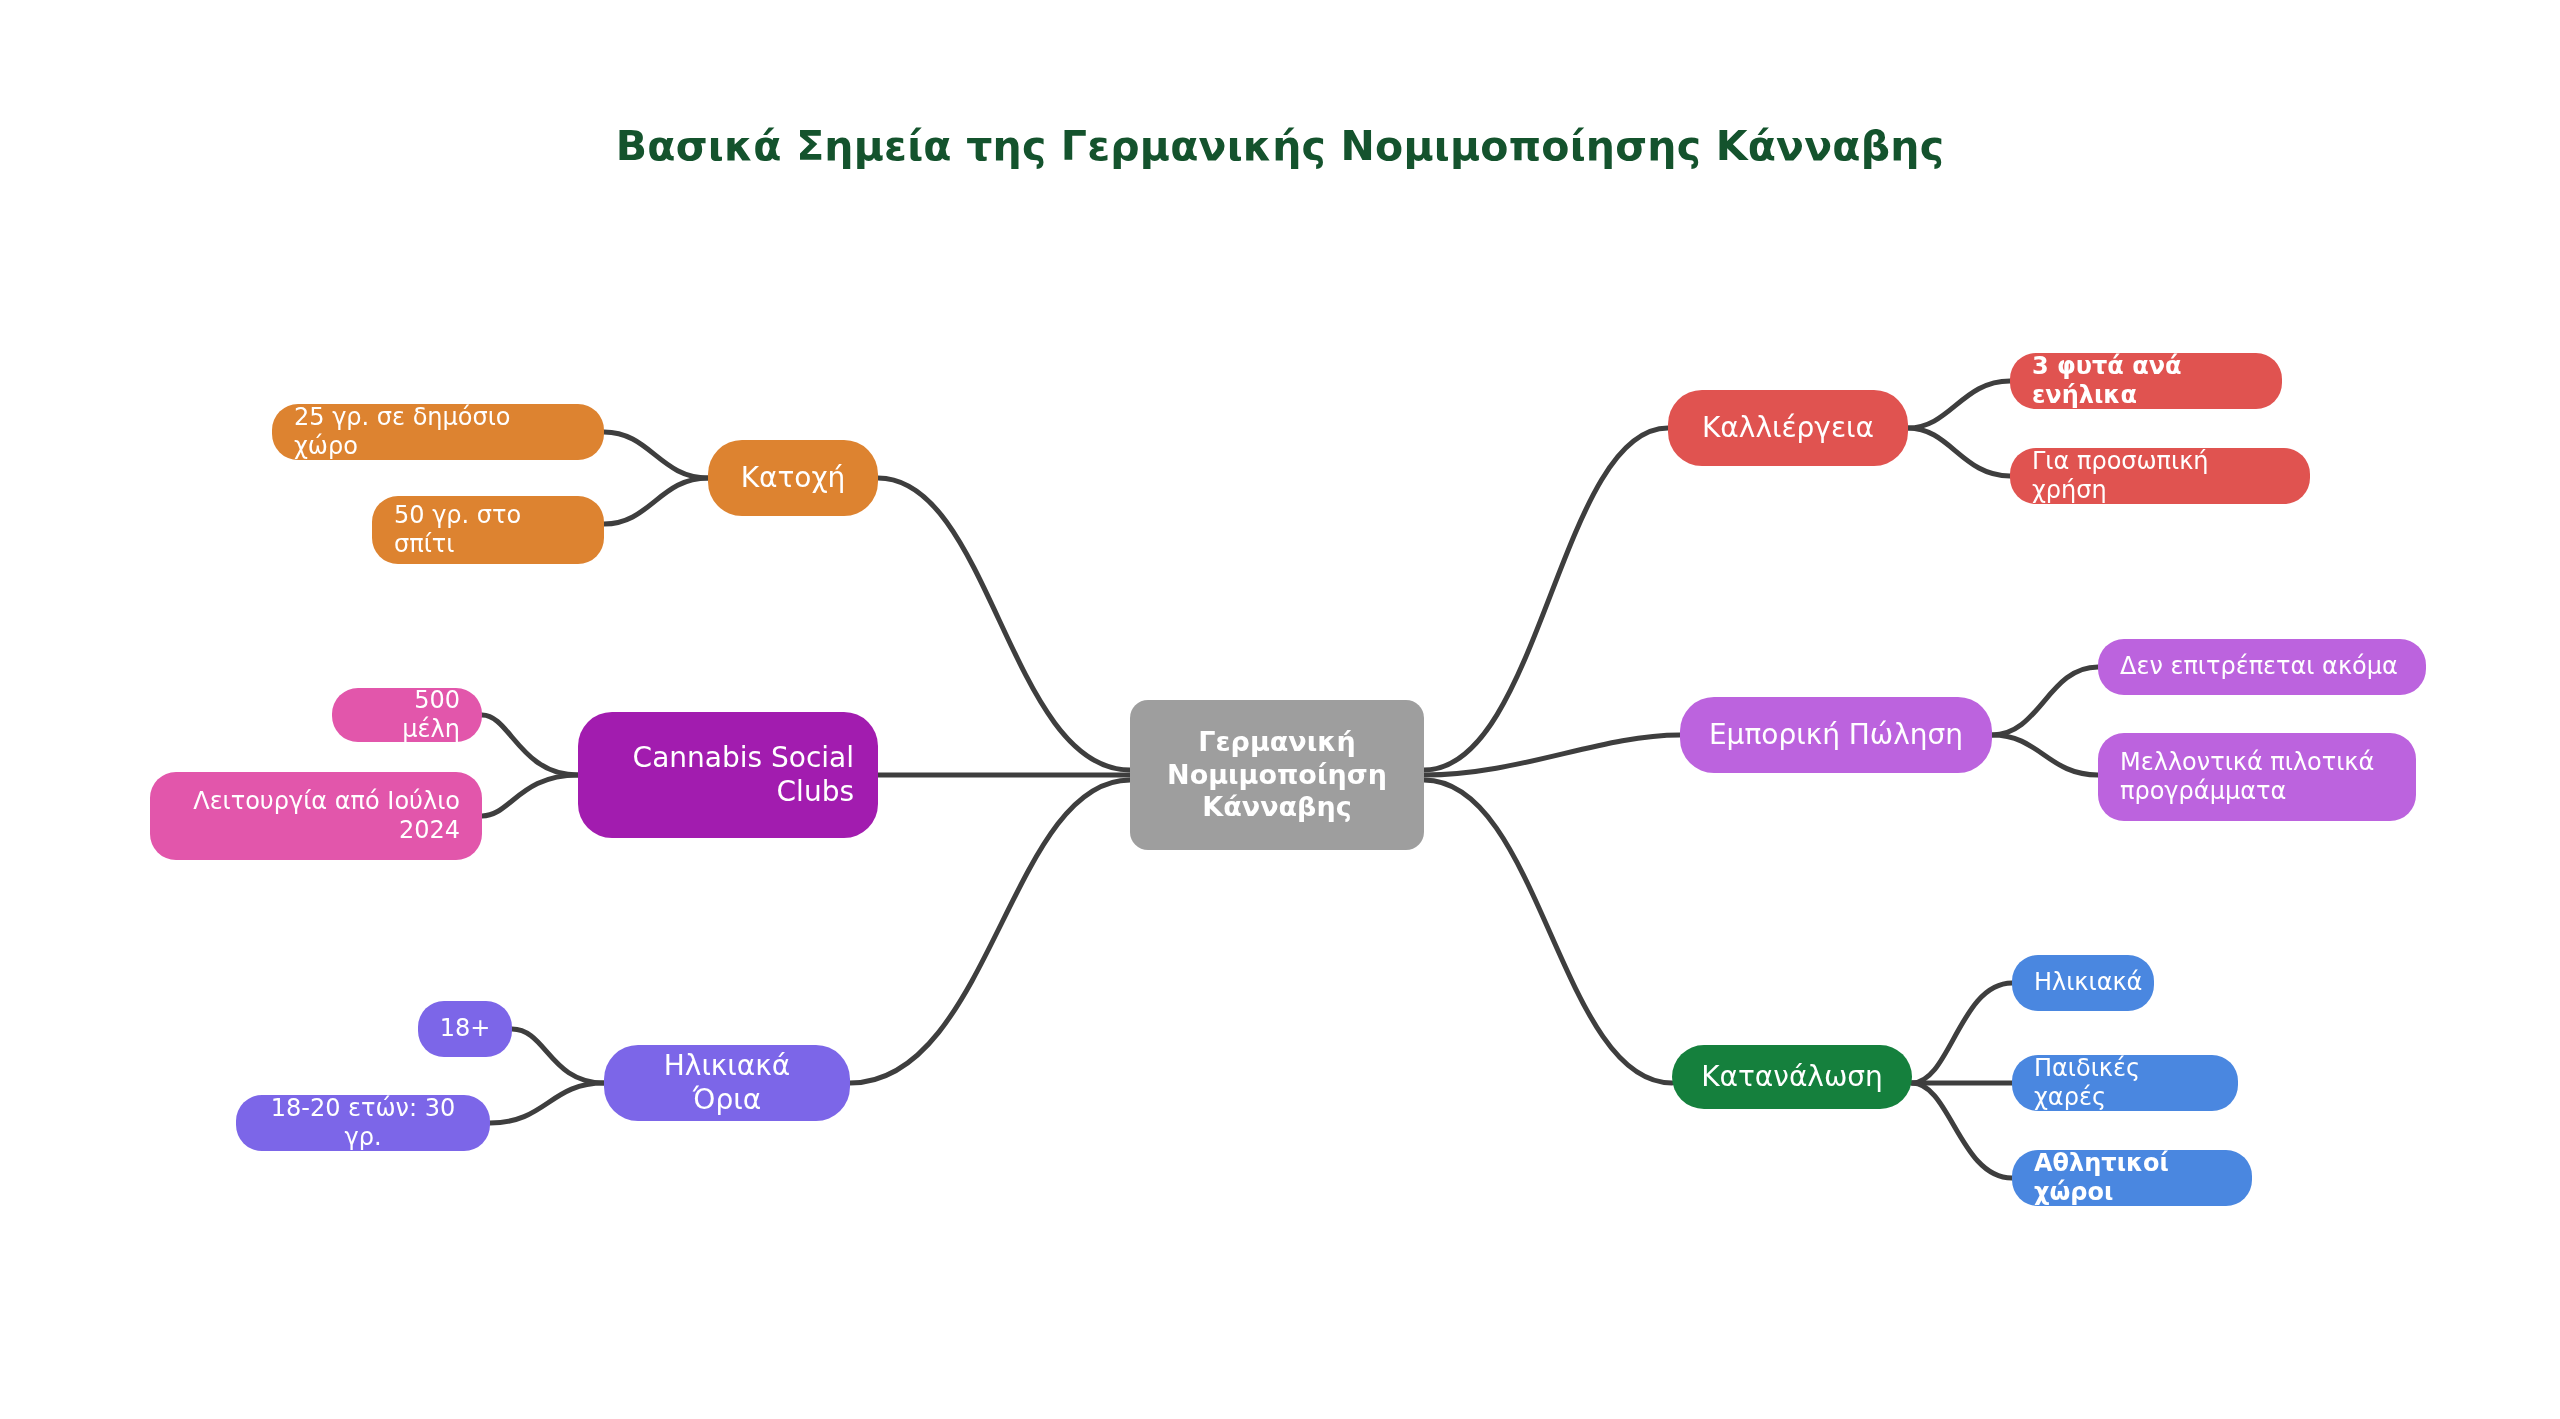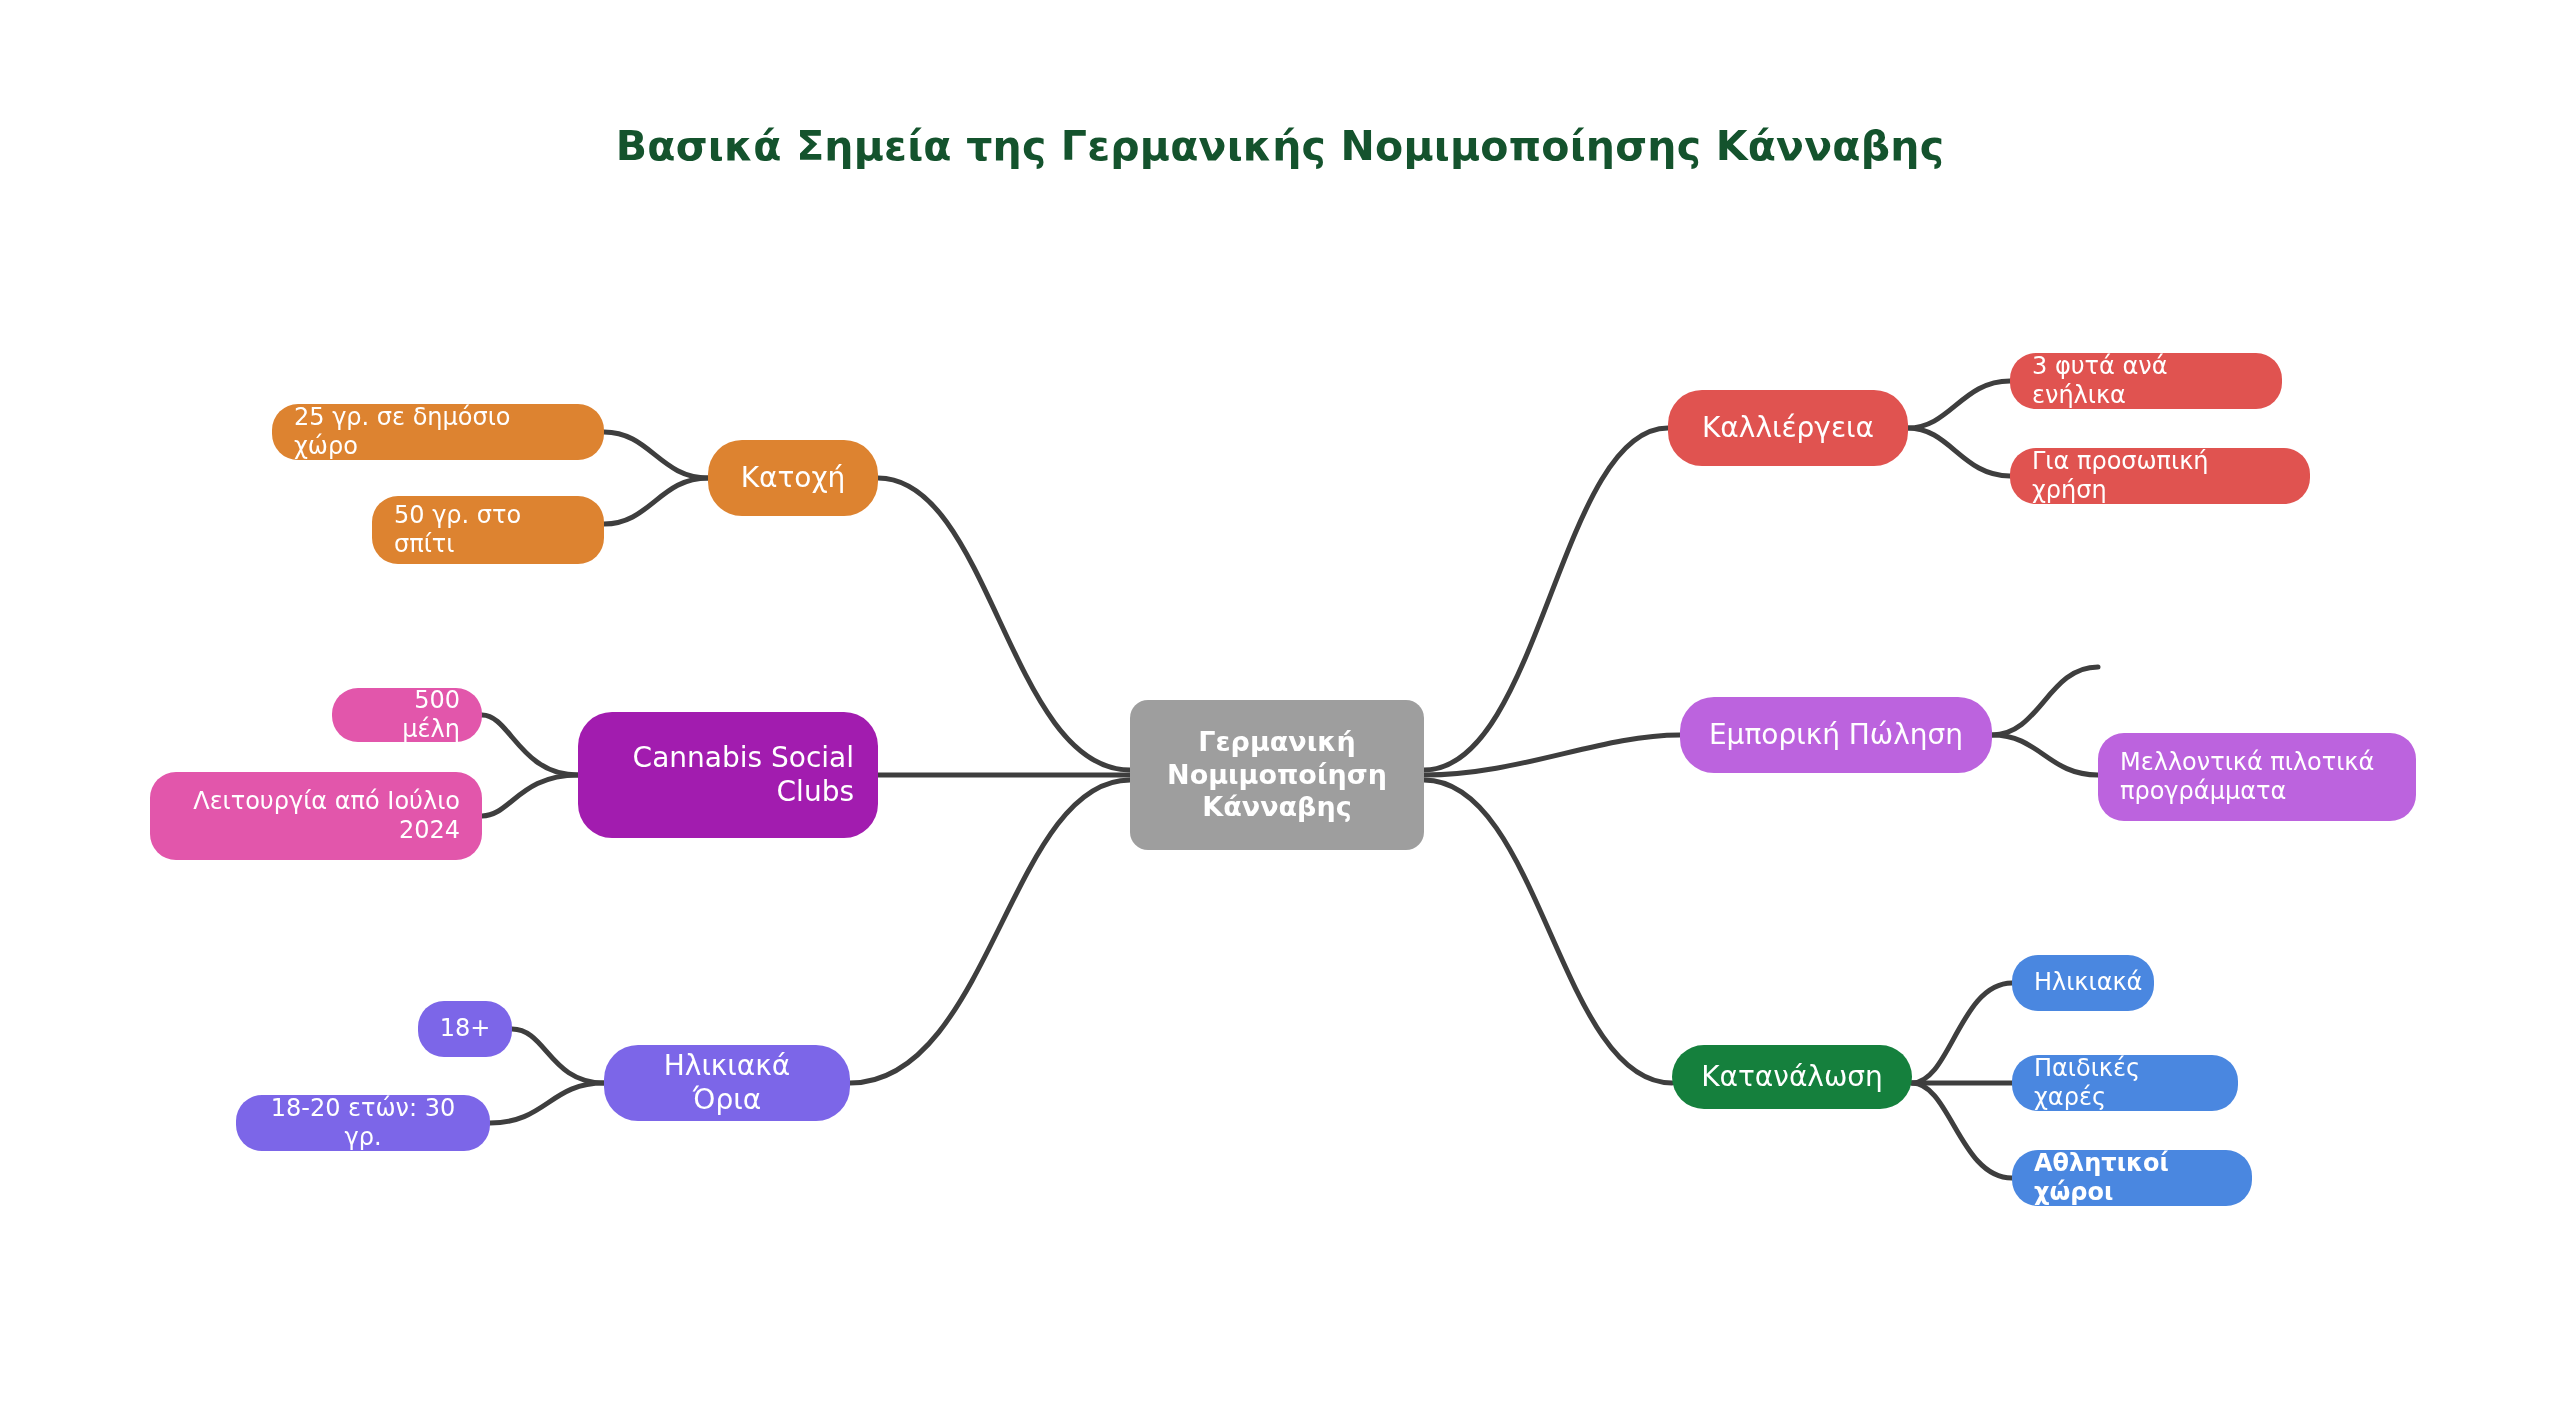--- a/index.html
+++ b/index.html
@@ -144,29 +144,32 @@
   <div class="node leaf align-center" style="left:418px; top:1001px; width:94px; height:56px; background:#7c66e8;">
     <span>18+</span>
   </div>
   <div class="node leaf align-center" style="left:236px; top:1095px; width:254px; height:56px; background:#7c66e8;">
     <span>18-20 ετών: 30 γρ.</span>
   </div>
 
   <div class="node branch align-center" style="left:1668px; top:390px; width:240px; height:76px; background:#e05350;">
     <span>Καλλιέργεια</span>
   </div>
-  <div class="node leaf align-left" style="left:2010px; top:353px; width:272px; height:56px; background:#e05350;">
+  <div class="node leaf align-left" style="left:2010px; top:353px; width:272px; height:56px; background:#e05350;font-weight:bold;">
     <span>3 φυτά ανά ενήλικα</span>
   </div>
   <div class="node leaf align-left" style="left:2010px; top:448px; width:300px; height:56px; background:#e05350;">
     <span>Για προσωπική χρήση</span>
   </div>
 
   <div class="node branch align-center" style="left:1680px; top:697px; width:312px; height:76px; background:#bc63de;">
     <span>Εμπορική Πώληση</span>
+  </div>
+  <div class="node leaf align-left" style="left:2098px; top:639px; width:328px; height:56px; background:#bc63de;">
+    <span>Δεν επιτρέπεται ακόμα</span>
   </div>
   <div class="node leaf align-left" style="left:2098px; top:733px; width:318px; height:88px; background:#bc63de;">
     <span>Μελλοντικά πιλοτικά
 προγράμματα</span>
   </div>
 
   <div class="node branch align-center" style="left:1672px; top:1045px; width:240px; height:64px; background:#15803d;">
     <span>Κατανάλωση</span>
   </div>
   <div class="node leaf align-left" style="left:2012px; top:955px; width:142px; height:56px; background:#4a87e0;">

